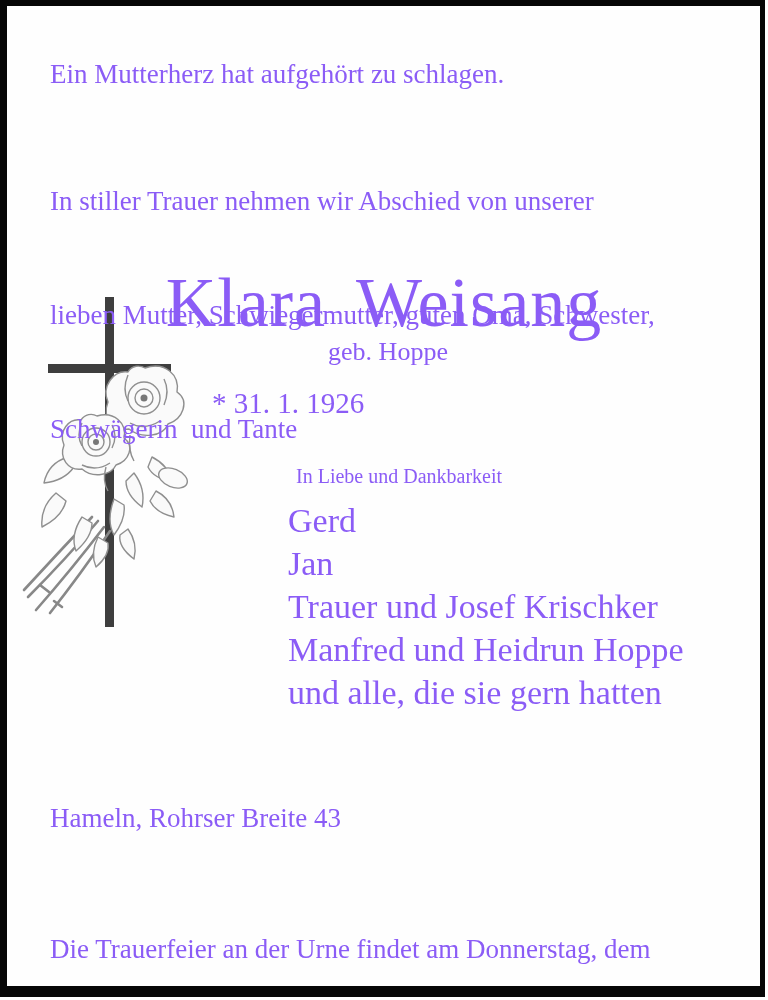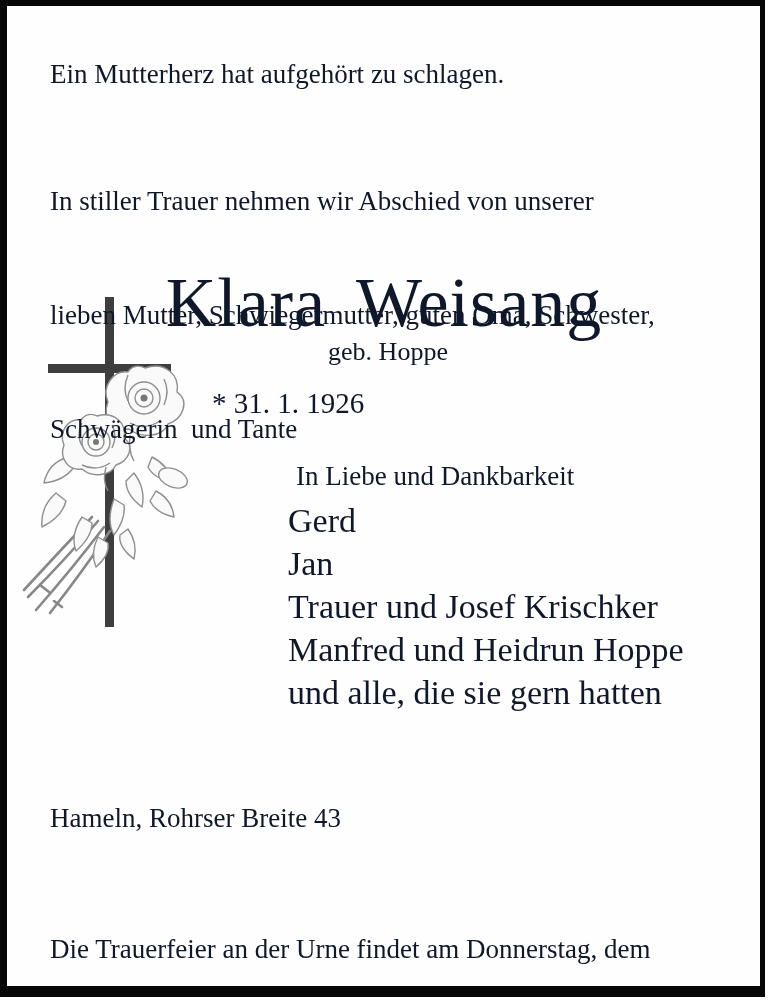--- a/index.html
+++ b/index.html
@@ -7,21 +7,21 @@
     margin: 0;
     padding: 0;
     background: #ffffff;
   }
   .page {
     position: relative;
     width: 768px;
     height: 1000px;
     background: #fefefe;
     font-family: "Liberation Serif", "DejaVu Serif", serif;
-    color: #0f172a;
+    color: #8b5cf6;
     overflow: hidden;
   }
   
   .frame {
     position: absolute;
     left: 0; top: 0;
     width: 765px; height: 997px;
     box-sizing: border-box;
     border-left: 7px solid #060606;
     border-top: 6px solid #060606;
@@ -67,21 +67,21 @@
     left: 212px; top: 386px;
     display: flex;
     gap: 68px;
     font-size: 29px;
     line-height: 34px;
     white-space: pre;
   }
   .tribute {
     position: absolute;
     left: 296px; top: 460px;
-    font-size: 27px;
+    font-size: 20px;
     line-height: 32px;
   }
   .mourners {
     position: absolute;
     left: 288px; top: 499px;
     font-size: 34px;
     line-height: 43px;
   }
   .address {
     position: absolute;

